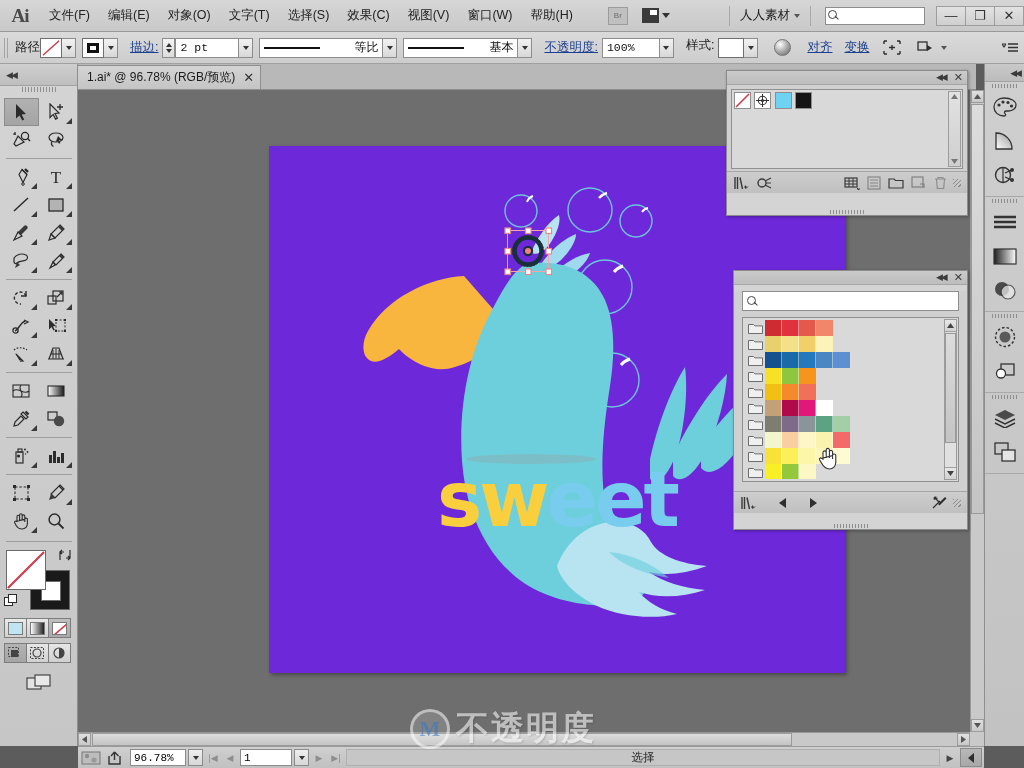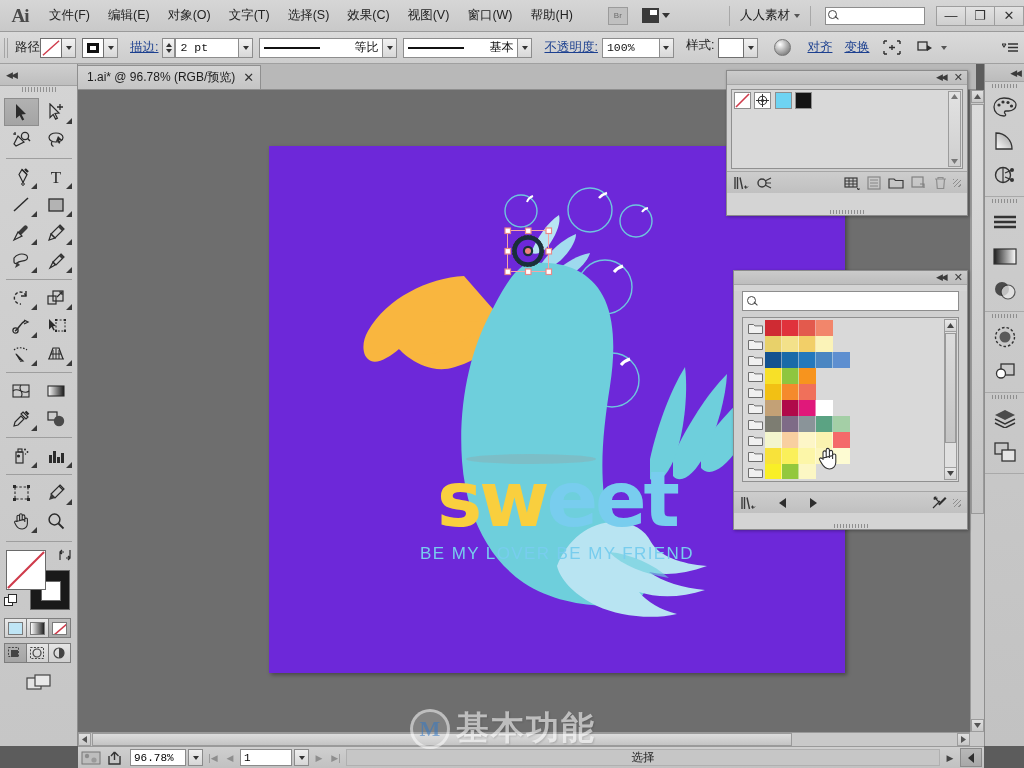--- a/index.html
+++ b/index.html
@@ -805,21 +805,20 @@
           </g>
 
           <ellipse cx="262" cy="313" rx="65" ry="5" fill="#9a9a9a" opacity=".32"></ellipse>
         </svg>
 
         
         <div style="position:absolute;left:0;top:316px;width:576px;text-align:center">
           <div style="font-family:'DejaVu Sans',sans-serif;font-size:76px;font-weight:bold;letter-spacing:-3px;line-height:1">
             <span style="color:#f9cf3e">sw</span><span style="color:#78cdee">eet</span>
           </div>
-          <div style="font-family:'Liberation Sans',sans-serif;font-size:17px;color:#78cdee;letter-spacing:1.4px;margin-top:6px">BE MY LOVER BE MY FRIEND</div>
         </div>
       </div>
     </div>
 
     <div class="vscroll">
       <div class="sb-arrow" style="top:0;left:0">
         <svg width="7" height="5" viewBox="0 0 7 5">
             <path d="M3.5 0L7 5H0z" fill="#555"></path>
           </svg>
       </div>
@@ -1217,16 +1216,16 @@
     <span class="sb-nav" style="color:#444">▶</span>
     <span class="sb-btn" style="background:linear-gradient(#b8b8b8,#a8a8a8);border:1px solid #8b8b8b;height:19px">
       <svg width="8" height="10" viewBox="0 0 8 10">
           <path d="M7 0L1 5l6 5z" fill="#2e2e2e"></path>
         </svg>
     </span>
   </div>
 
   <div class="watermark">
     <div class="wm-logo">M</div>
-    <div class="wm-text">基本功能</div>
+    <div class="wm-text">不透明度</div>
   </div>
 
 </div>
 
 </body></html>

